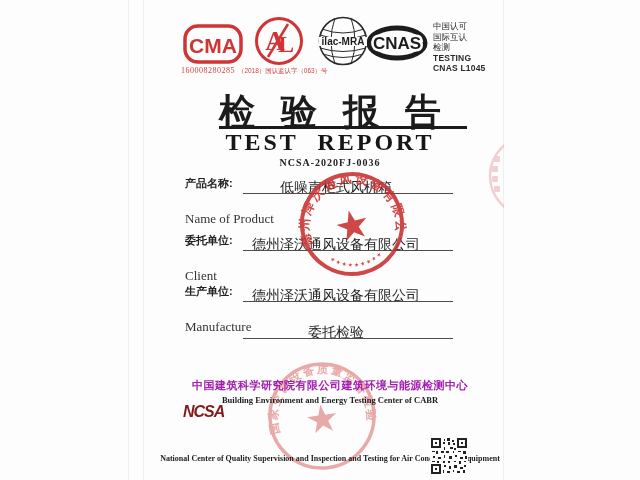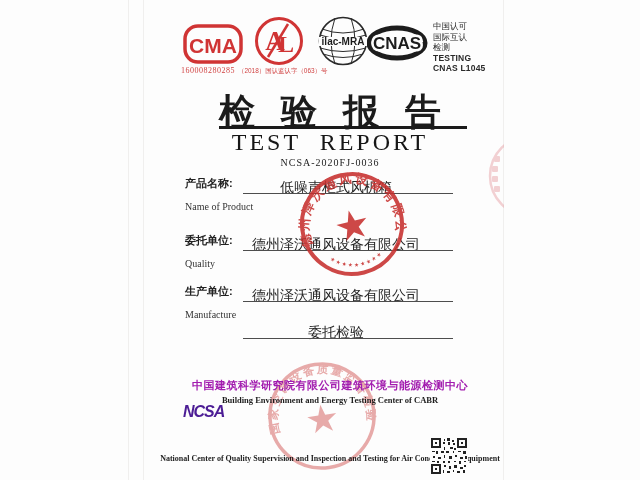--- a/index.html
+++ b/index.html
@@ -1,51 +1,51 @@
 <!DOCTYPE html>
 <html><head>
 <meta charset="utf-8">
 <style>
   html,body{margin:0;padding:0;}
   body{font-family:"Liberation Sans",sans-serif;}
   .page{position:relative;width:640px;height:480px;background:#fdfdfd;overflow:hidden;color:#1e1e1e;}
   .scanline{position:absolute;top:0;bottom:0;width:1px;background:#f0efee;}
   .abs{position:absolute;}
-  .ctr{left:100px;width:460px;text-align:center;}
+  .ctr{left:100px;width:460px;text-align:center;font-weight:bold;}
 
   
   .cma-num{left:181px;top:66px;color:#d14343;font-size:8px;letter-spacing:.5px;font-family:"Liberation Serif",serif;}
   .cal-cap{left:238px;top:67px;color:#d14343;font-size:7px;white-space:nowrap;transform:scale(.92);transform-origin:left top;}
   .accred{left:433px;top:21px;font-size:8.5px;line-height:10.5px;color:#2a2a2a;}
   .accred .b{font-weight:bold;letter-spacing:.2px;}
 
   
   .title-cn{top:88px;font-size:36px;font-weight:bold;letter-spacing:26px;text-indent:26px;color:#1b1b1b;text-decoration:underline;}
   .title-en{top:129px;font-family:"Liberation Serif",serif;font-size:24px;letter-spacing:3px;word-spacing:10px;color:#161616;}
   .report-no{top:157px;font-family:"Liberation Serif",serif;font-size:10px;letter-spacing:1px;color:#222;}
 
   
   .fld-label{left:185px;width:70px;}
   .fld-cn{font-size:11px;font-weight:bold;color:#222;white-space:nowrap;}
-  .fld-en{font-family:"Liberation Serif",serif;font-size:10px;color:#333;margin-top:10px;white-space:nowrap;}
+  .fld-en{font-family:"Liberation Serif",serif;font-size:13px;color:#333;margin-top:20px;white-space:nowrap;}
   .fld-line{left:243px;width:210px;border-bottom:1px solid #4d4d4d;height:1px;}
   .fld-val{left:231px;width:210px;text-align:center;font-size:14px;color:#262626;white-space:nowrap;}
 
   
   .seal{pointer-events:none;}
   .seal-main{left:298px;top:170px;width:108px;height:108px;opacity:.88;transform:rotate(-14deg);}
   .seal-bottom{left:266px;top:360px;width:112px;height:112px;opacity:.40;transform:rotate(-8deg);}
   .seal-edge{left:468px;top:138px;width:36px;height:80px;overflow:hidden;opacity:.45;}
 
   
   .org-cn{top:378px;font-size:11px;font-weight:bold;color:#a21caf;letter-spacing:.5px;}
   .org-en{top:395px;font-family:"Liberation Serif",serif;font-size:8.5px;font-weight:bold;color:#1d1d1d;}
   .center-cn{top:404px;font-size:14px;font-weight:bold;letter-spacing:9px;color:#171717;white-space:nowrap;}
   .center-en{top:424px;font-family:"Liberation Serif",serif;font-size:8px;font-weight:bold;color:#1d1d1d;margin-top:30px;}
-  .ncsa-mark{left:183px;top:403px;font-size:16px;font-weight:bold;font-style:italic;color:#4c1d95;letter-spacing:-1px;}
+  .ncsa-mark{left:183px;top:403px;font-size:16px;font-weight:bold;font-style:italic;color:#7f1d1d;letter-spacing:-1px;}
 </style>
 </head>
 <body>
 
 <div class="page">
 
   <div class="scanline" style="left:128px"></div>
   <div class="scanline" style="left:143px"></div>
   <div class="scanline" style="left:503px"></div>
 
@@ -102,21 +102,21 @@
 
   <div class="abs fld-label" style="top:176px">
     <div class="fld-cn">产品名称:</div>
     <div class="fld-en">Name of Product</div>
   </div>
   <div class="abs fld-val" style="top:179px">低噪声柜式风机箱</div>
   <div class="abs fld-line" style="top:192px"></div>
 
   <div class="abs fld-label" style="top:233px">
     <div class="fld-cn">委托单位:</div>
-    <div class="fld-en">Quality</div>
+    <div class="fld-en">Client</div>
   </div>
   <div class="abs fld-val" style="top:236px">德州泽沃通风设备有限公司</div>
   <div class="abs fld-line" style="top:249px"></div>
 
   <div class="abs fld-label" style="top:284px">
     <div class="fld-cn">生产单位:</div>
     <div class="fld-en">Manufacture</div>
   </div>
   <div class="abs fld-val" style="top:287px">德州泽沃通风设备有限公司</div>
   <div class="abs fld-line" style="top:300px"></div>

